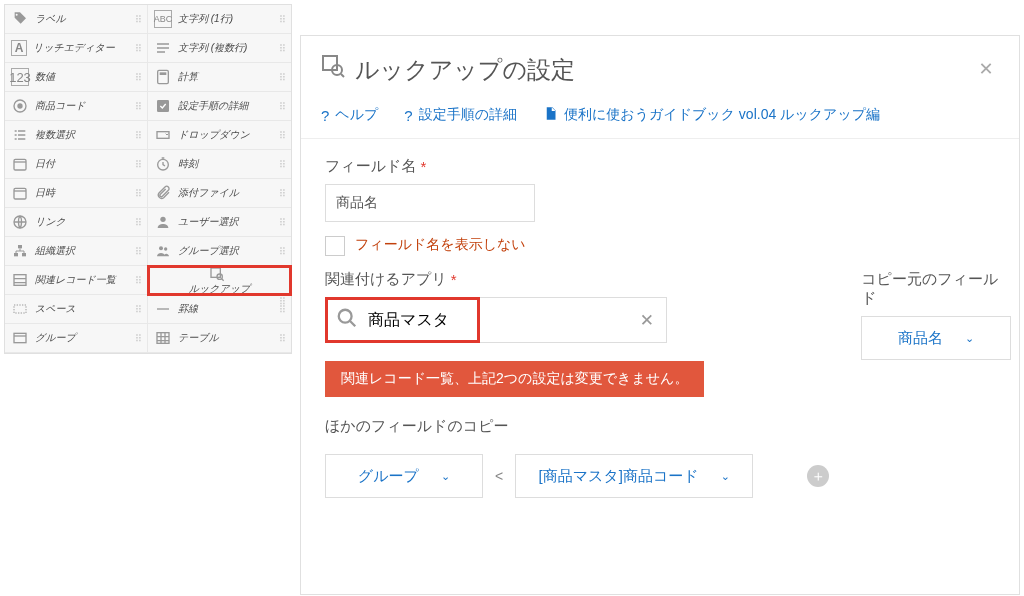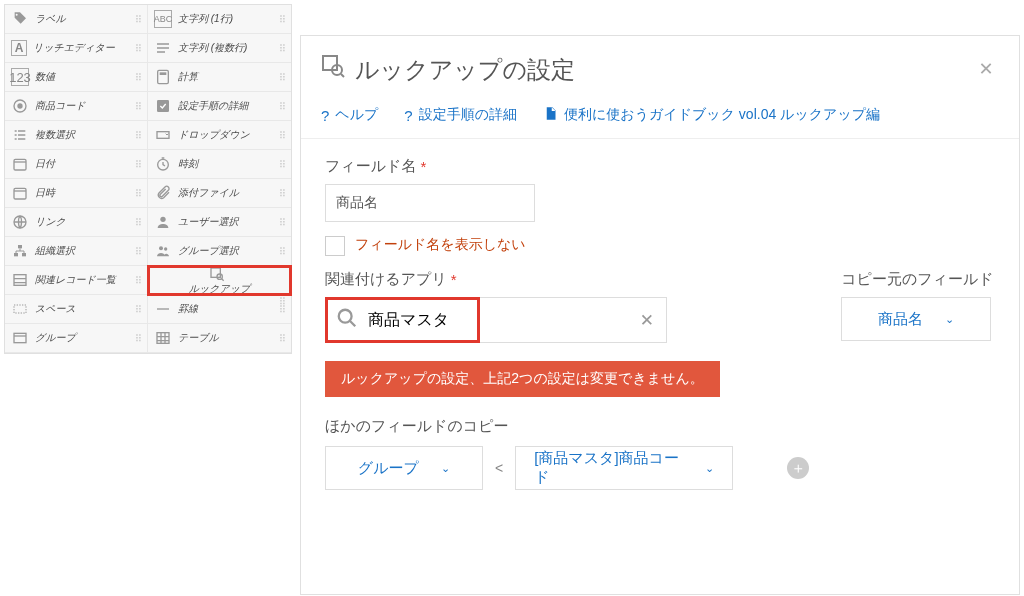--- a/index.html
+++ b/index.html
@@ -162,21 +162,21 @@
     .dropdown-btn .chev { color: #1a73c7; font-size: 11px; }
     .warn-banner {
       display: inline-block;
       background: #e1573d;
       color: #fff;
       padding: 9px 16px;
       font-size: 14px;
       margin-bottom: 20px;
     }
     .section-label {
-      font-size: 15px; color: #555; margin-bottom: 10px;
+      font-size: 15px; color: #555; margin-bottom: 18px;
     }
     .copy-row {
       display: flex; align-items: center; gap: 12px;
     }
     .lt { color: #888; font-size: 14px; }
     .add-circle {
       margin-left: 42px;
       width: 22px; height: 22px; border-radius: 50%;
       background: #ccc; color: #fff;
       display: flex; align-items: center; justify-content: center;
@@ -485,29 +485,29 @@
           </div>
         <div class="search-combo">
           <div class="search-partial-highlight"></div>
           <span class="sicon"><svg width="22" height="22" viewBox="0 0 24 24" fill="none" stroke="#999" stroke-width="2.5">
                 <circle cx="10" cy="10" r="7"></circle>
                 <path d="M15 15l6 6"></path>
               </svg></span>
           <span class="svalue">商品マスタ</span>
           <span class="sclear">✕</span>
         </div>
-        <div class="warn-banner">ルックアップの設定、上記2つの設定は変更できません。</div>
+        <div class="warn-banner">関連レコード一覧、上記2つの設定は変更できません。</div>
         <div class="section-label">ほかのフィールドのコピー</div>
         <div class="copy-row">
           <div class="dropdown-btn" style="width:158px;">
             <span>グループ</span>
             <span class="chev">⌄</span>
           </div>
           <span class="lt">&lt;</span>
-          <div class="dropdown-btn" style="width:218px;">
+          <div class="dropdown-btn" style="width:238px;">
             <span>[商品マスタ]商品コード</span>
             <span class="chev">⌄</span>
           </div>
           <div class="add-circle">
             <span>＋</span>
           </div>
         </div>
       </div>
       <div class="col">
         <div class="form-label">

